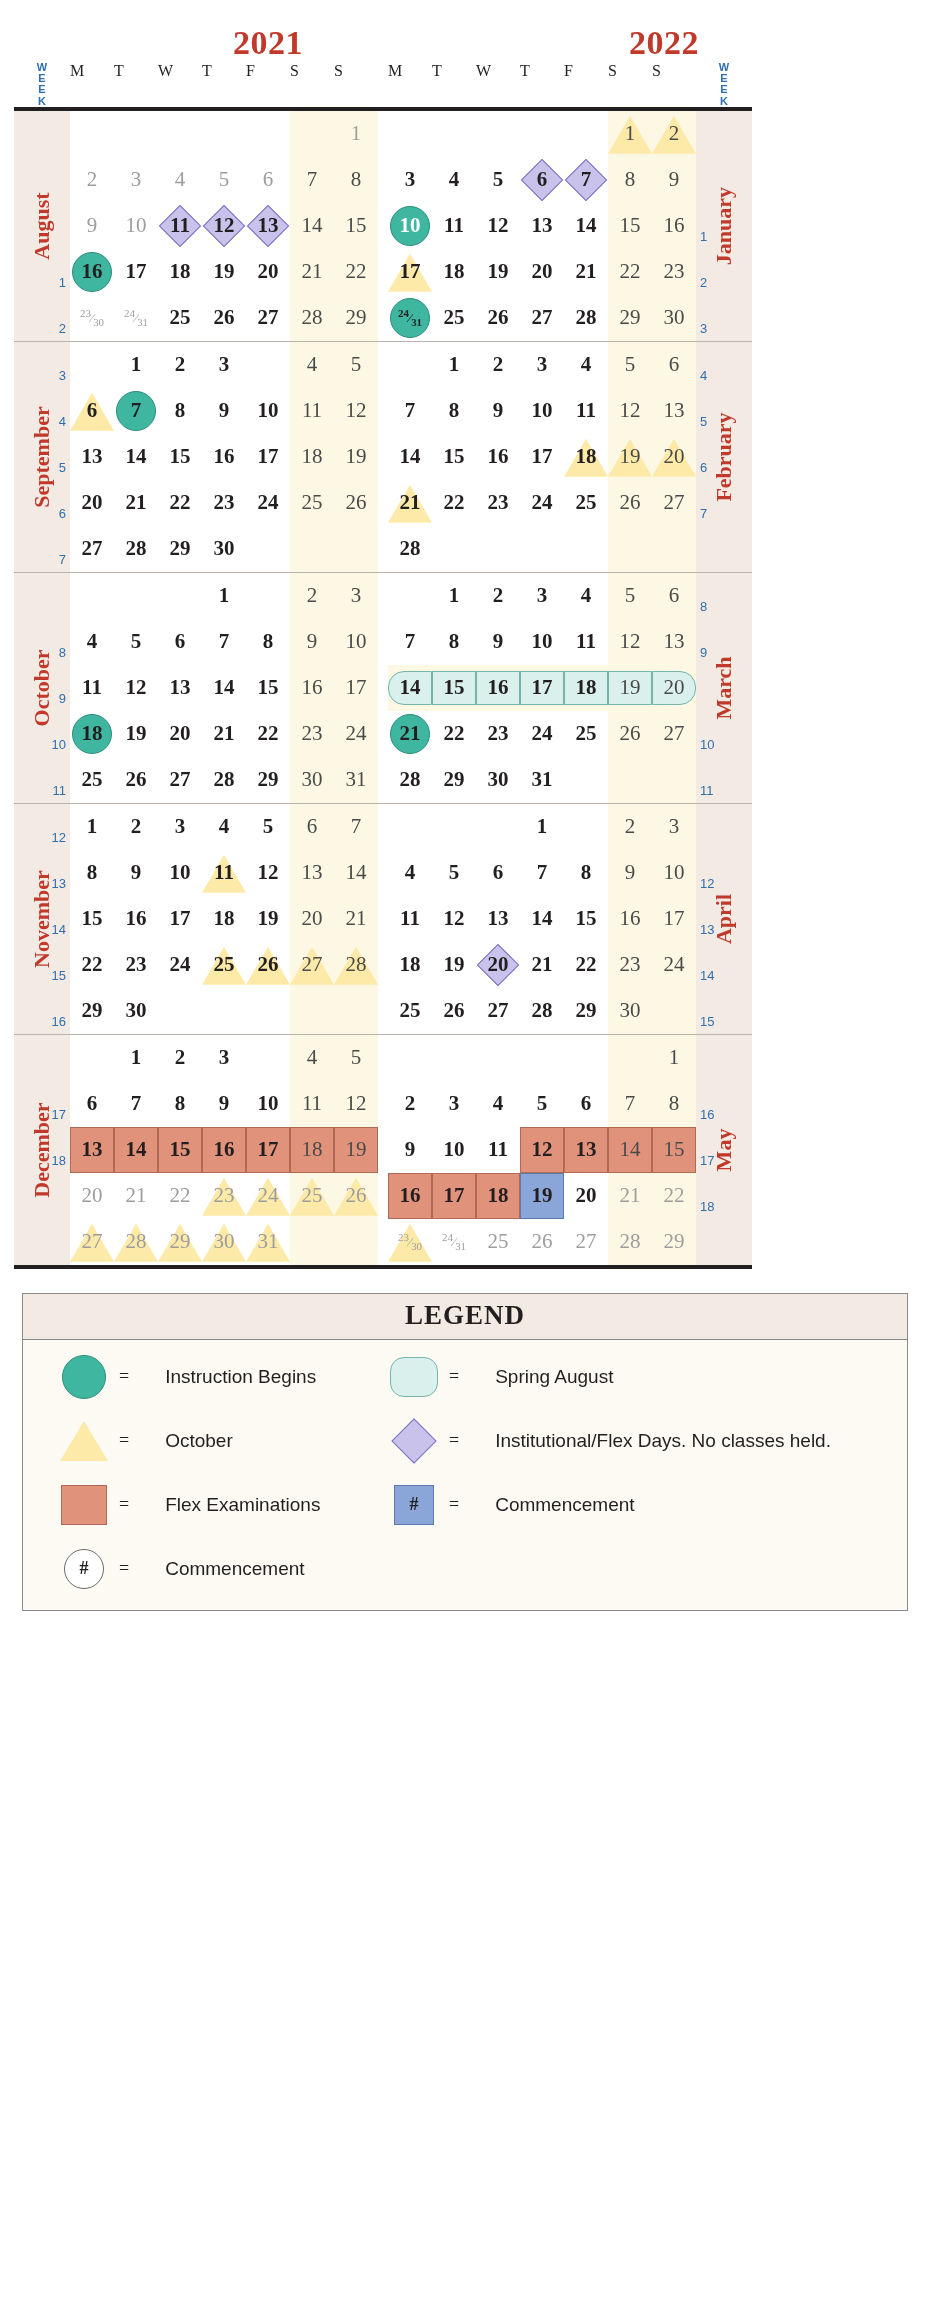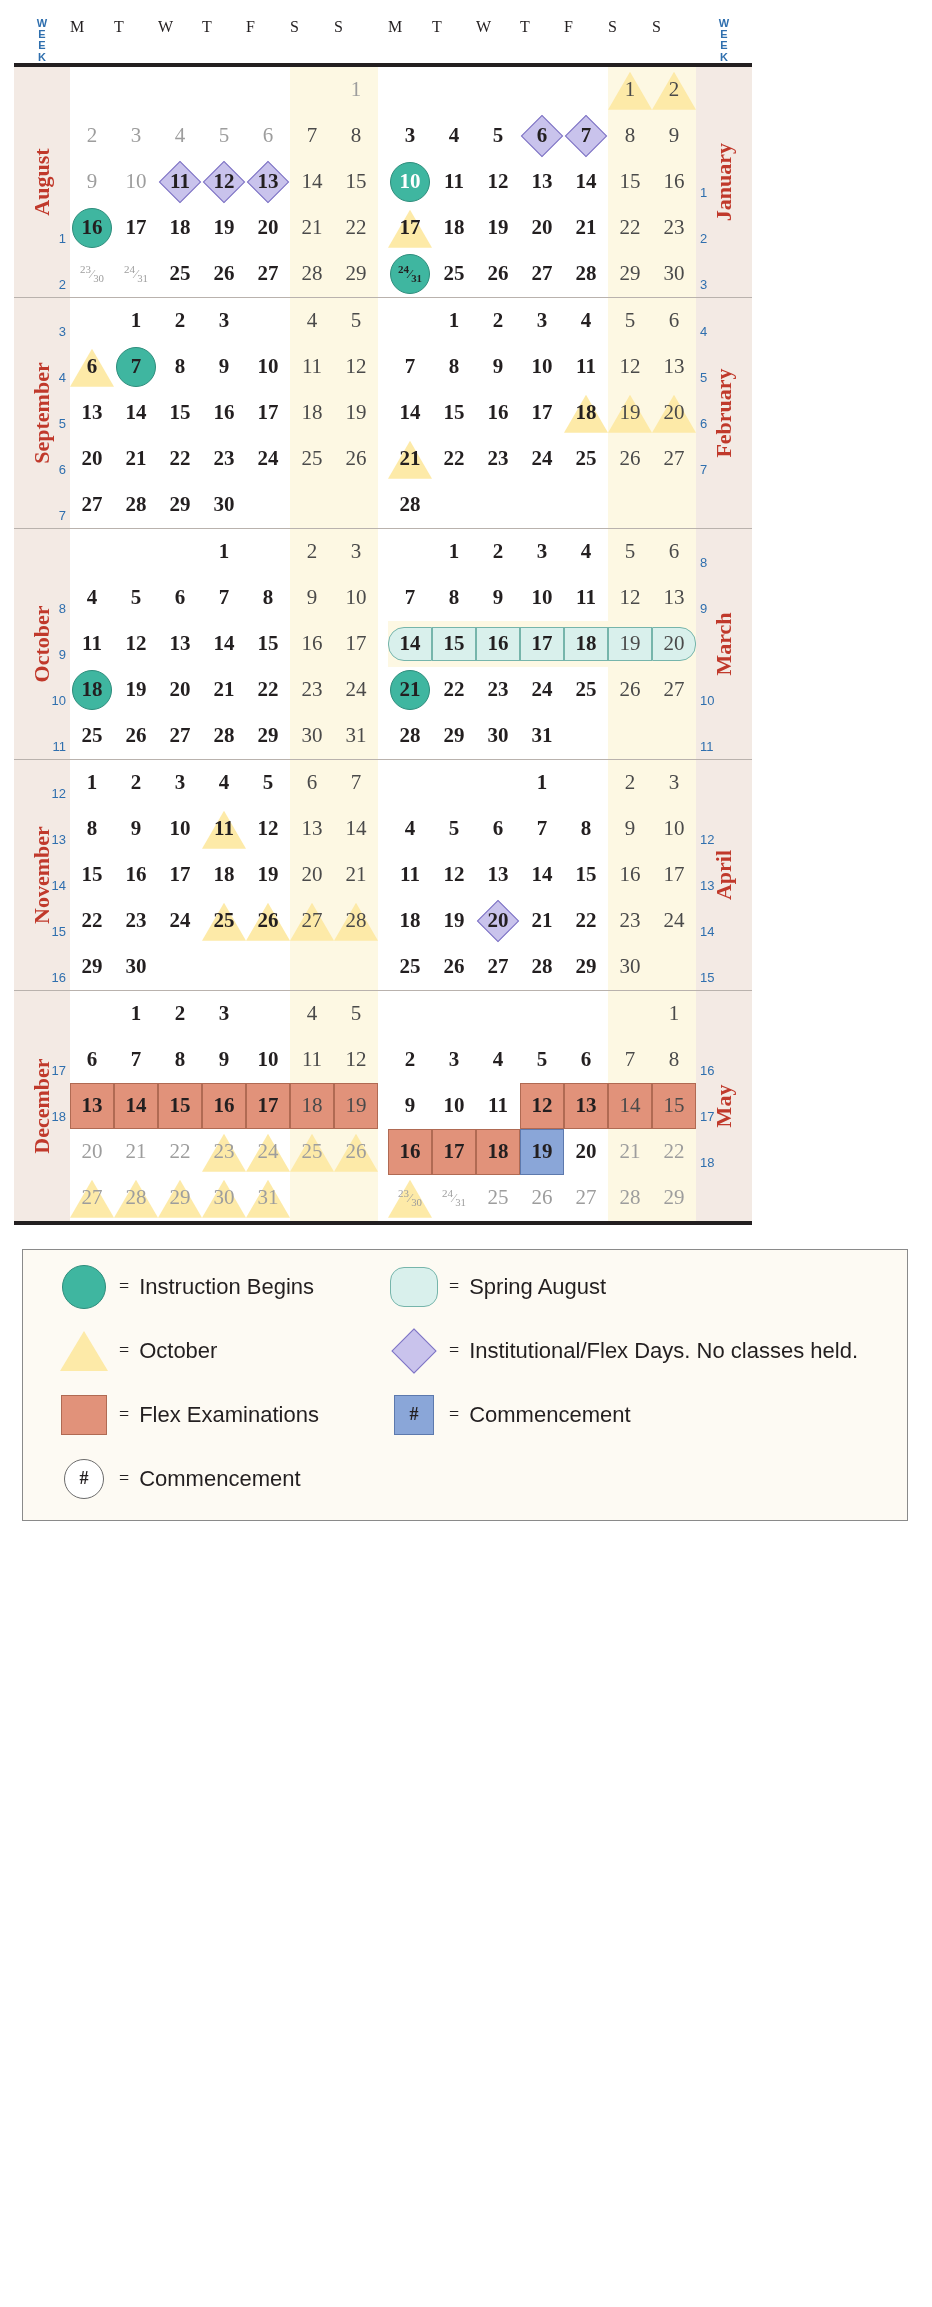--- a/index.html
+++ b/index.html
@@ -87,34 +87,40 @@
   .legend-title {
     background:#f3eae4; text-align:center; font-size:27px; font-weight:bold;
     letter-spacing:1px; padding:6px 0 8px 0; border-bottom:1px solid #8a8a8a;
   }
   .legend-body { padding:14px 26px 18px 26px; }
   .legend-row { display:flex; align-items:center; margin-bottom:18px; }
   .legend-item { display:flex; align-items:center; }
   .legend-item.col1 { width:330px; }
   .sym { width:70px; display:flex; align-items:center; justify-content:center; height:46px; }
   .eq { font-size:18px; margin:0 10px 0 0; }
-  .ltext { font-size:22px; font-family:"Liberation Sans", sans-serif; }
+  .ltext { font-size:19px; font-family:"Liberation Sans", sans-serif;margin-left:26px; }
   .s-circle { width:44px; height:44px; border-radius:50%; background:#3fb6a0; border:1px solid #2e8d7c; }
   .s-octo { width:48px; height:40px; border-radius:14px; background:#d9f0ec; border:1px solid #76b5ab; }
   .s-tri { width:0;height:0;border-left:24px solid transparent;border-right:24px solid transparent;border-bottom:40px solid #fdeaa8; }
   .s-diamond { width:32px;height:32px;background:#c9c3ec;border:1px solid #7d72c4;transform:rotate(45deg); }
   .s-square { width:46px;height:40px;background:#e1927a;border:1px solid #b06a53; }
   .s-comm { width:40px;height:40px;background:#8aa6d8;border:1px solid #5d79ad;display:flex;align-items:center;justify-content:center;font-weight:bold;font-size:18px;color:#231f20;}
   .s-conv { width:40px;height:40px;border-radius:50%;background:#ffffff;border:1px solid #6b6b6b;display:flex;align-items:center;justify-content:center;font-weight:bold;font-size:18px;}
 </style>
 </head>
 <body>
 
 <div class="page">
 
+  <div class="yearbar">
+    <div class="wk-spacer"></div>
+    <div class="yr">2021</div>
+    <div class="yr">2022</div>
+    <div class="wk-spacer"></div>
+  </div>
 
   <div class="calgrid" id="grid">
       <div class="weekword">
         <span>W</span>
         <span>E</span>
         <span>E</span>
         <span>K</span>
       </div>
       <div class="dow shade-wd">M</div>
       <div class="dow shade-wd">T</div>
@@ -1337,20 +1343,21 @@
       <div class="cell we out">
         <span class="num">28</span>
       </div>
       <div class="cell we out">
         <span class="num">29</span>
       </div>
       <div class="thickline"></div>
     </div>
 
   <div class="legend">
+    <div class="legend-title">LEGEND</div>
     <div class="legend-body">
 
       <div class="legend-row">
         <div class="legend-item col1">
           <div class="sym">
               <div class="s-circle"></div>
             </div>
           <div class="eq">=</div>
           <div class="ltext">Instruction Begins</div>
         </div>

